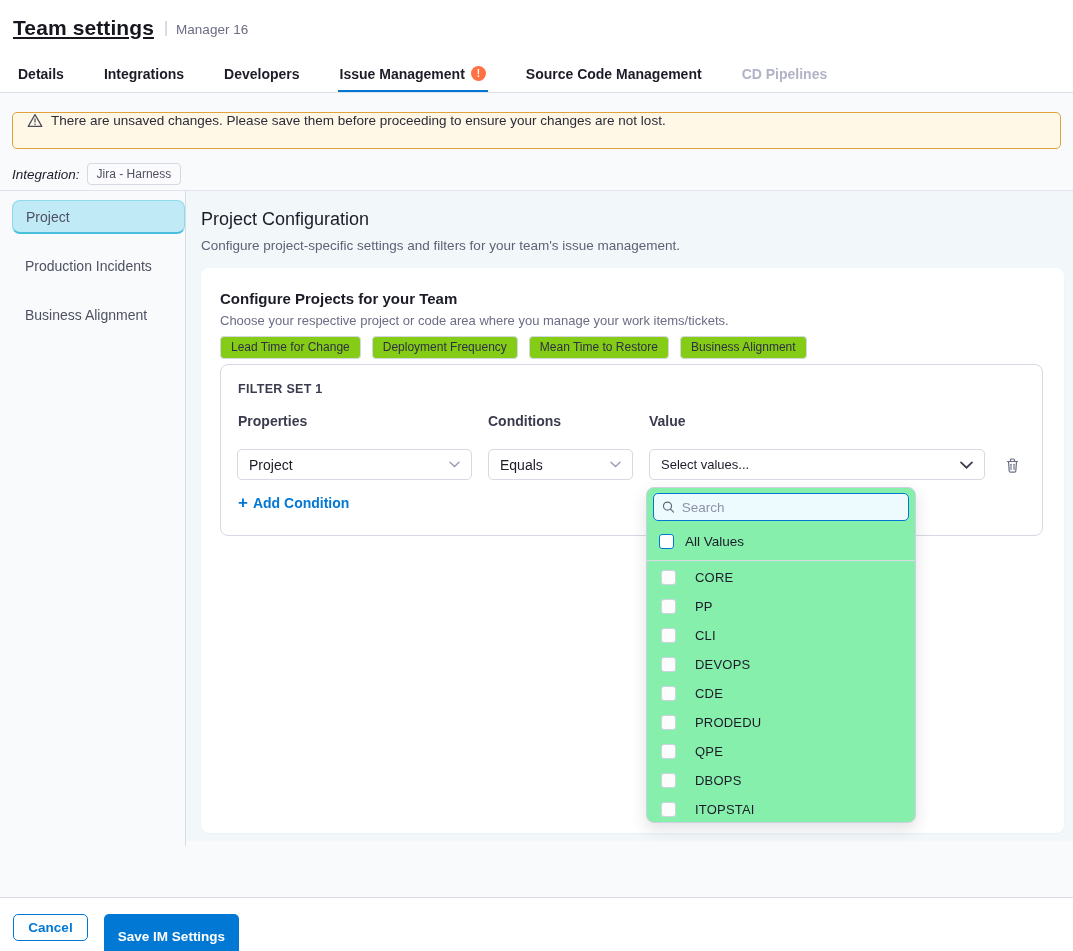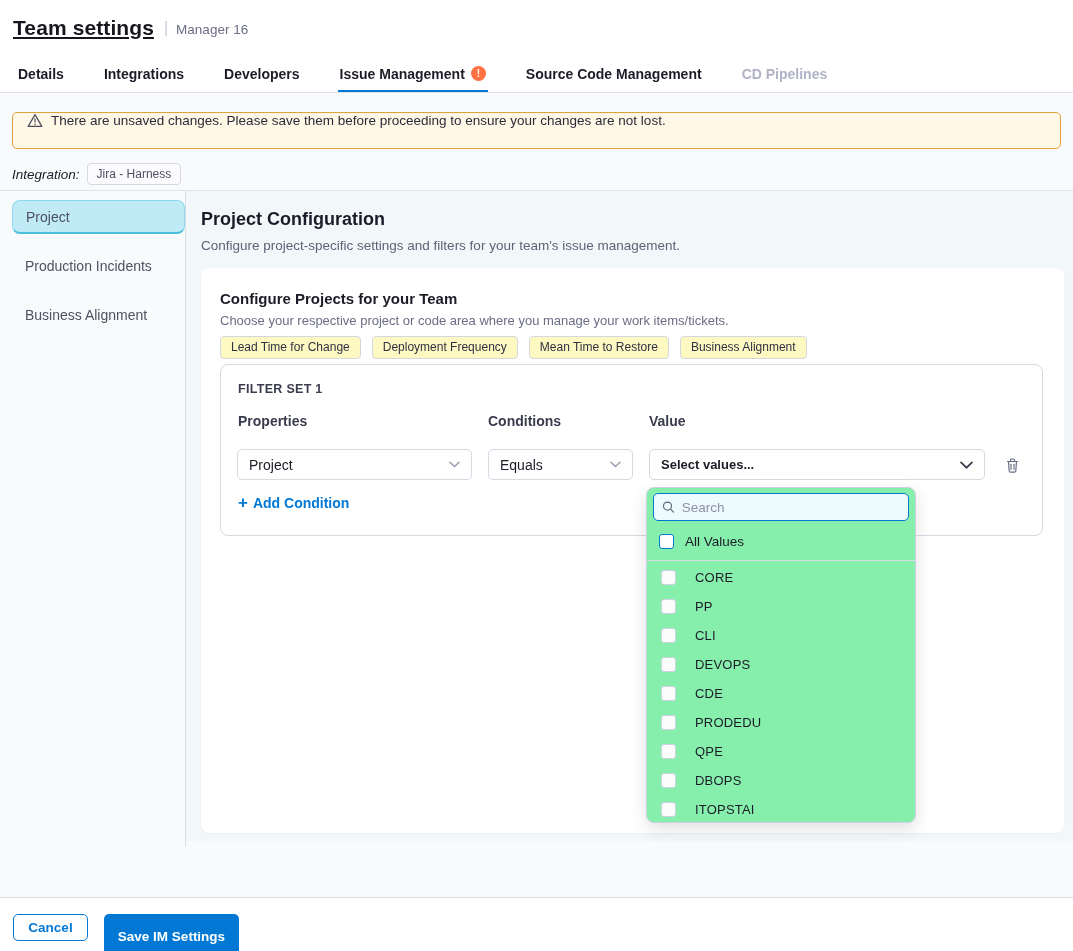--- a/index.html
+++ b/index.html
@@ -34,39 +34,39 @@
 
   .h-divider { position:absolute; left:0; top:190px; width:1073px; height:1px; background:#e1e3ec; }
   .v-divider { position:absolute; left:185px; top:191px; width:1px; height:655px; background:#d9dbe5; }
 
   
   .side-nav { position:absolute; left:12px; top:200px; width:173px; }
   .nav-item { height:34px; display:flex; align-items:center; padding-left:13px; font-size:14px; color:#4f5162; margin-bottom:15px; border-radius:8px; cursor:pointer; }
   .nav-item.selected { background:#bfeaf6; border:1px solid #8ed9ec; border-bottom:2px solid #49bfde; }
 
   
-  .main-title { position:absolute; left:201px; top:209px; font-size:18px; font-weight:700; color:#1c1c28;text-align:right; }
+  .main-title { position:absolute; left:201px; top:209px; font-size:18px; font-weight:400; color:#1c1c28;text-align:right; }
   .main-sub { position:absolute; left:201px; top:238px; font-size:13.5px; color:#5f6175; }
 
   .card { position:absolute; left:201px; top:268px; width:863px; height:565px; background:#fff; border-radius:8px; box-shadow:0 1px 2px rgba(40,41,61,.04); }
   .card-title { position:absolute; left:19px; top:22px; font-size:15px; font-weight:700; color:#1c1c28; }
   .card-sub { position:absolute; left:19px; top:45px; font-size:13px; color:#6b6d85; }
 
   .tag-row { position:absolute; left:19px; top:68px; display:flex; gap:11px; }
-  .metric-tag { border:1px solid #d4d6e0; border-radius:4px; background:#fef9c3; font-size:12px; color:#2f3041; padding:4px 10px; line-height:1.1; }
+  .metric-tag { border:1px solid #d4d6e0; border-radius:4px; background:#84cc16; font-size:12px; color:#2f3041; padding:4px 10px; line-height:1.1; }
 
   .filter-box { position:absolute; left:19px; top:96px; width:823px; height:172px; border:1px solid #d7d9e3; border-radius:8px; background:#fff; }
   .filter-title { position:absolute; left:17px; top:17px; font-size:12.5px; font-weight:700; color:#3a3b4d; letter-spacing:.3px; }
   .col-head { position:absolute; top:48px; font-size:14px; font-weight:700; color:#3a3b4d; }
   .col-head.c1 { left:17px; } .col-head.c2 { left:267px; } .col-head.c3 { left:428px; }
 
   .select { position:absolute; top:84px; height:31px; border:1px solid #d7d9e3; border-radius:5px; background:#fff; display:flex; align-items:center; justify-content:space-between; padding:0 11px; font-size:14px; color:#1c1c28; cursor:pointer; }
   .select.s1 { left:16px; width:235px; }
   .select.s2 { left:267px; width:145px; }
-  .select.s3 { left:428px; width:336px; font-weight:700; font-size:13px; }
+  .select.s3 { left:428px; width:336px; font-weight:400; font-size:13px; }
 
   .trash-btn { position:absolute; left:781px; top:90px; width:20px; height:20px; display:flex; align-items:center; justify-content:center; cursor:pointer; background:none; border:none; }
 
   .add-cond { position:absolute; left:17px; top:130px; display:flex; align-items:center; gap:5px; color:#0278d5; font-size:14px; font-weight:700; cursor:pointer; background:none; border:none; font-family:inherit; }
   .add-cond .plus { font-size:17px; font-weight:700; line-height:1; margin-top:-1px; }
 
   
   .dropdown { position:absolute; left:646px; top:487px; width:270px; height:336px; background:#86efac; border:1px solid #cdd0e0; border-radius:8px; box-shadow:0 6px 16px rgba(40,41,61,.14); overflow:hidden; z-index:9; }
   .search-wrap { margin:5px 6px 0 6px; height:28px; border:1.6px solid #0278d5; border-radius:5px; background:#edfafe; display:flex; align-items:center; padding:0 8px; gap:7px; }
   .search-wrap input { border:none; outline:none; background:transparent; font-size:13.5px; color:#1c1c28; width:100%; font-family:inherit; }

